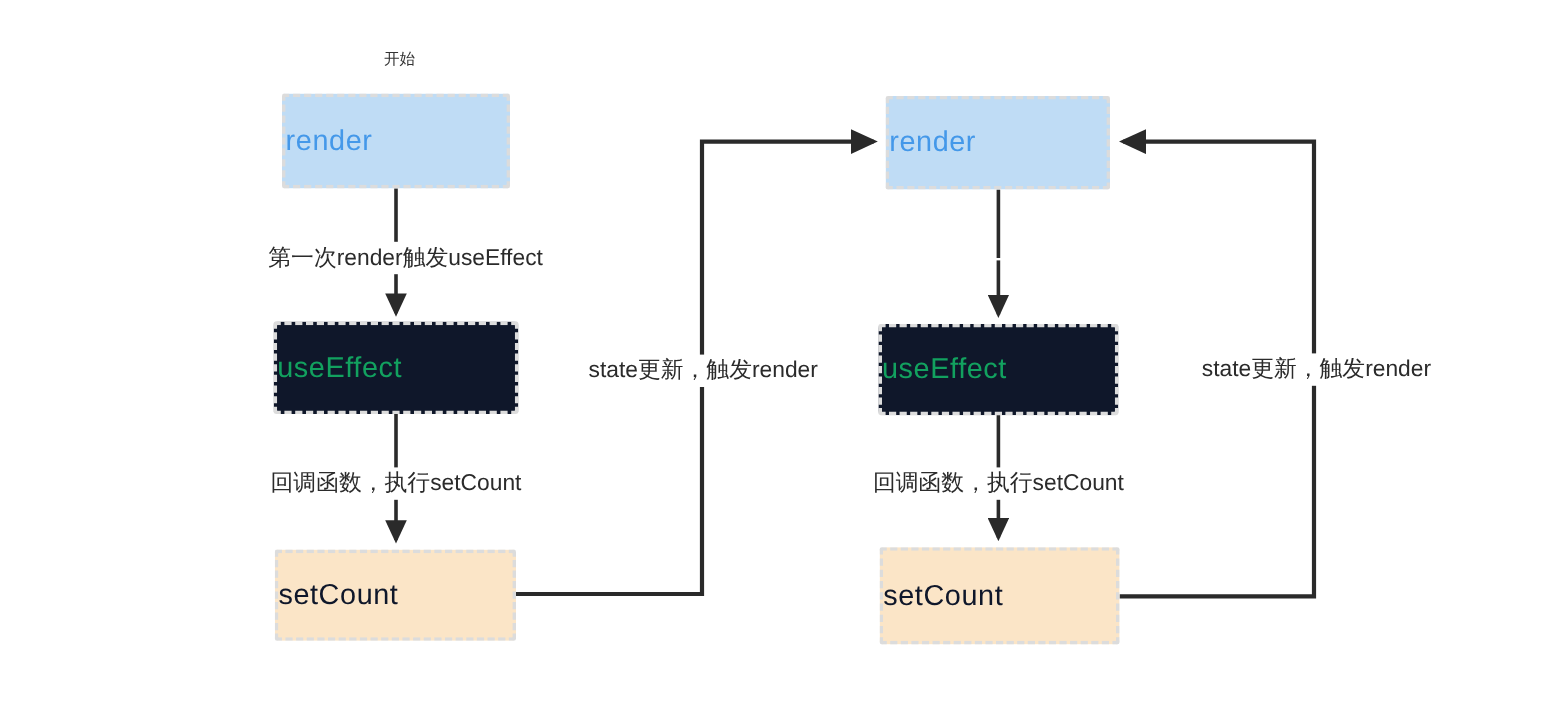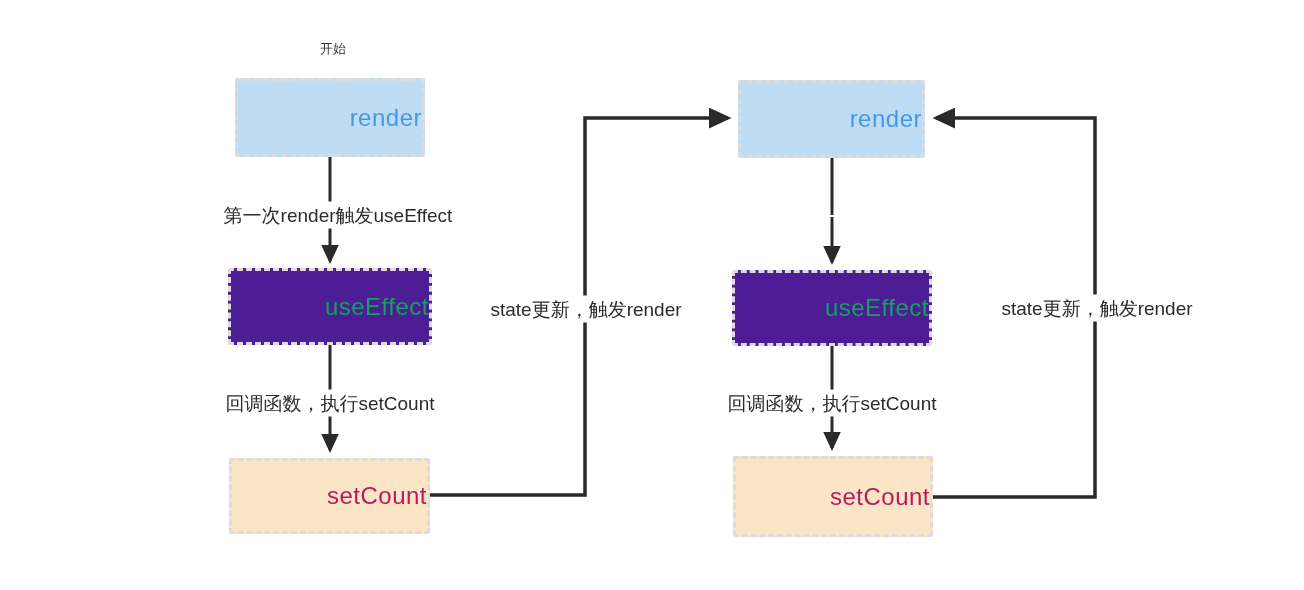--- a/index.html
+++ b/index.html
@@ -19,27 +19,27 @@
     left: 0; top: 0;
     width: 1304px; height: 590px;
   }
 
   .node {
     position: absolute;
     border: 3px dashed #dcdcdc;
     border-radius: 2px;
     display: flex;
     align-items: center;
-    justify-content: flex-end;
+    justify-content: flex-start;
     font-size: 24px;
     letter-spacing: 0.5px;
   }
   .node--render    { background: #bfdcf5; color: #4498e9; }
-  .node--useeffect { background: #4c1d95; color: #12a15f; }
-  .node--setcount  { background: #fbe5c7; color: #be185d; }
+  .node--useeffect { background: #0f172a; color: #12a15f; }
+  .node--setcount  { background: #fbe5c7; color: #0f172a; }
 
   .node--render-left    { left: 235px; top:  78px; width: 190px; height: 79px; }
   .node--useeffect-left { left: 228px; top: 268px; width: 204px; height: 77px; }
   .node--setcount-left  { left: 229px; top: 458px; width: 201px; height: 76px; }
   .node--render-right    { left: 738px; top:  80px; width: 187px; height: 78px; }
   .node--useeffect-right { left: 732px; top: 270px; width: 200px; height: 76px; }
   .node--setcount-right  { left: 733px; top: 456px; width: 200px; height: 81px; }
 
   .edge-label {
     position: absolute;

